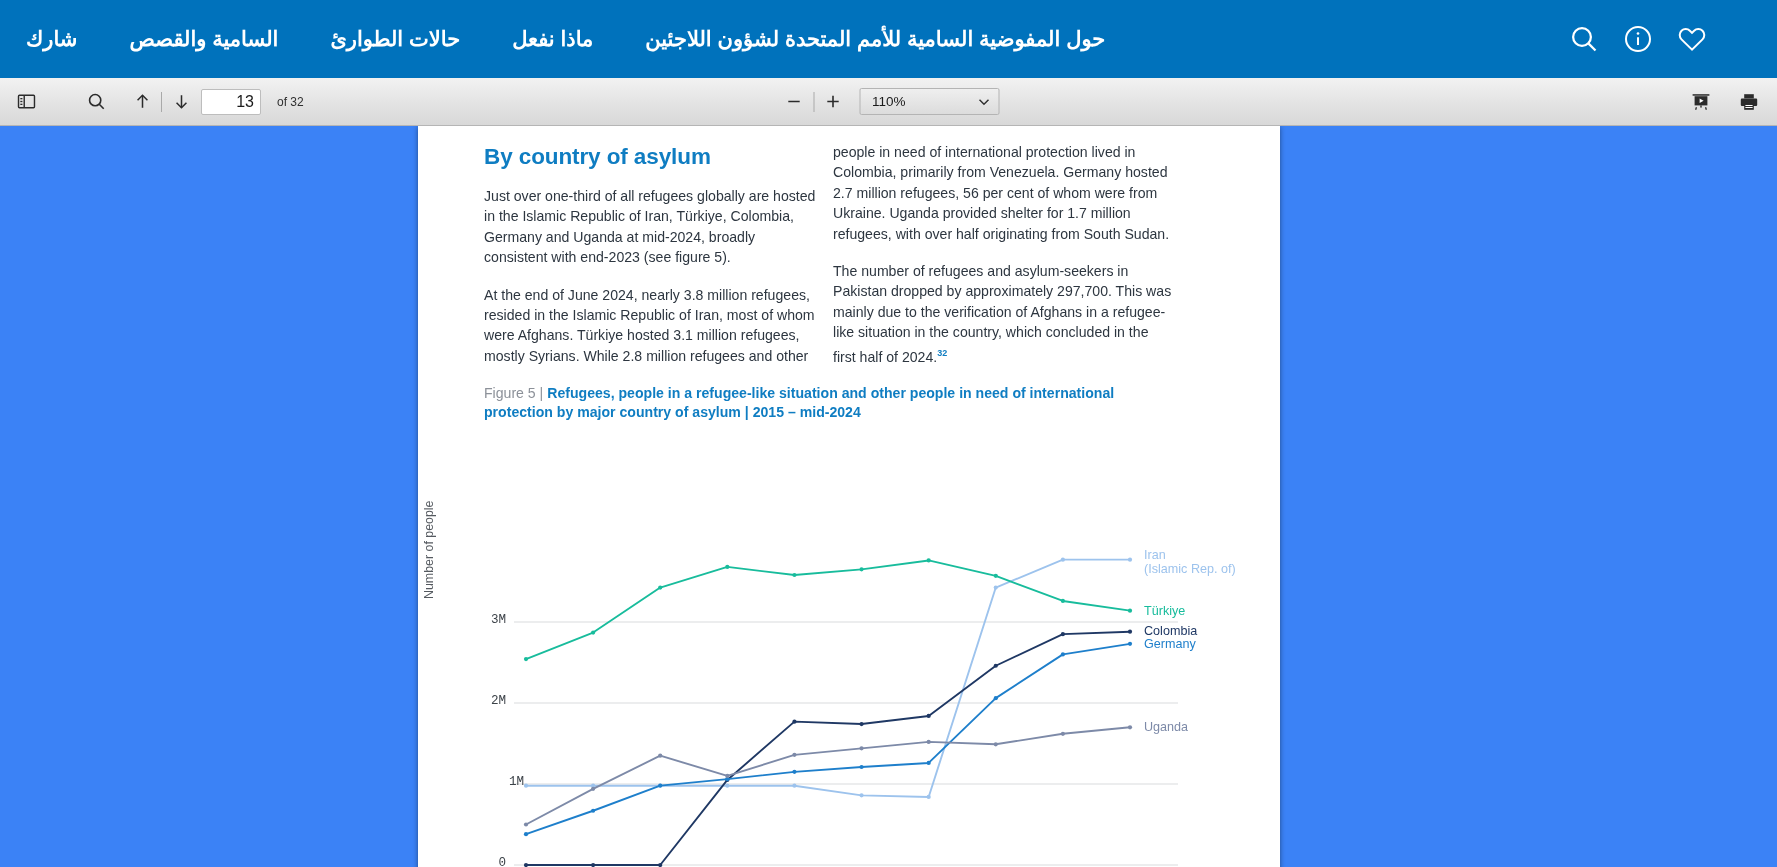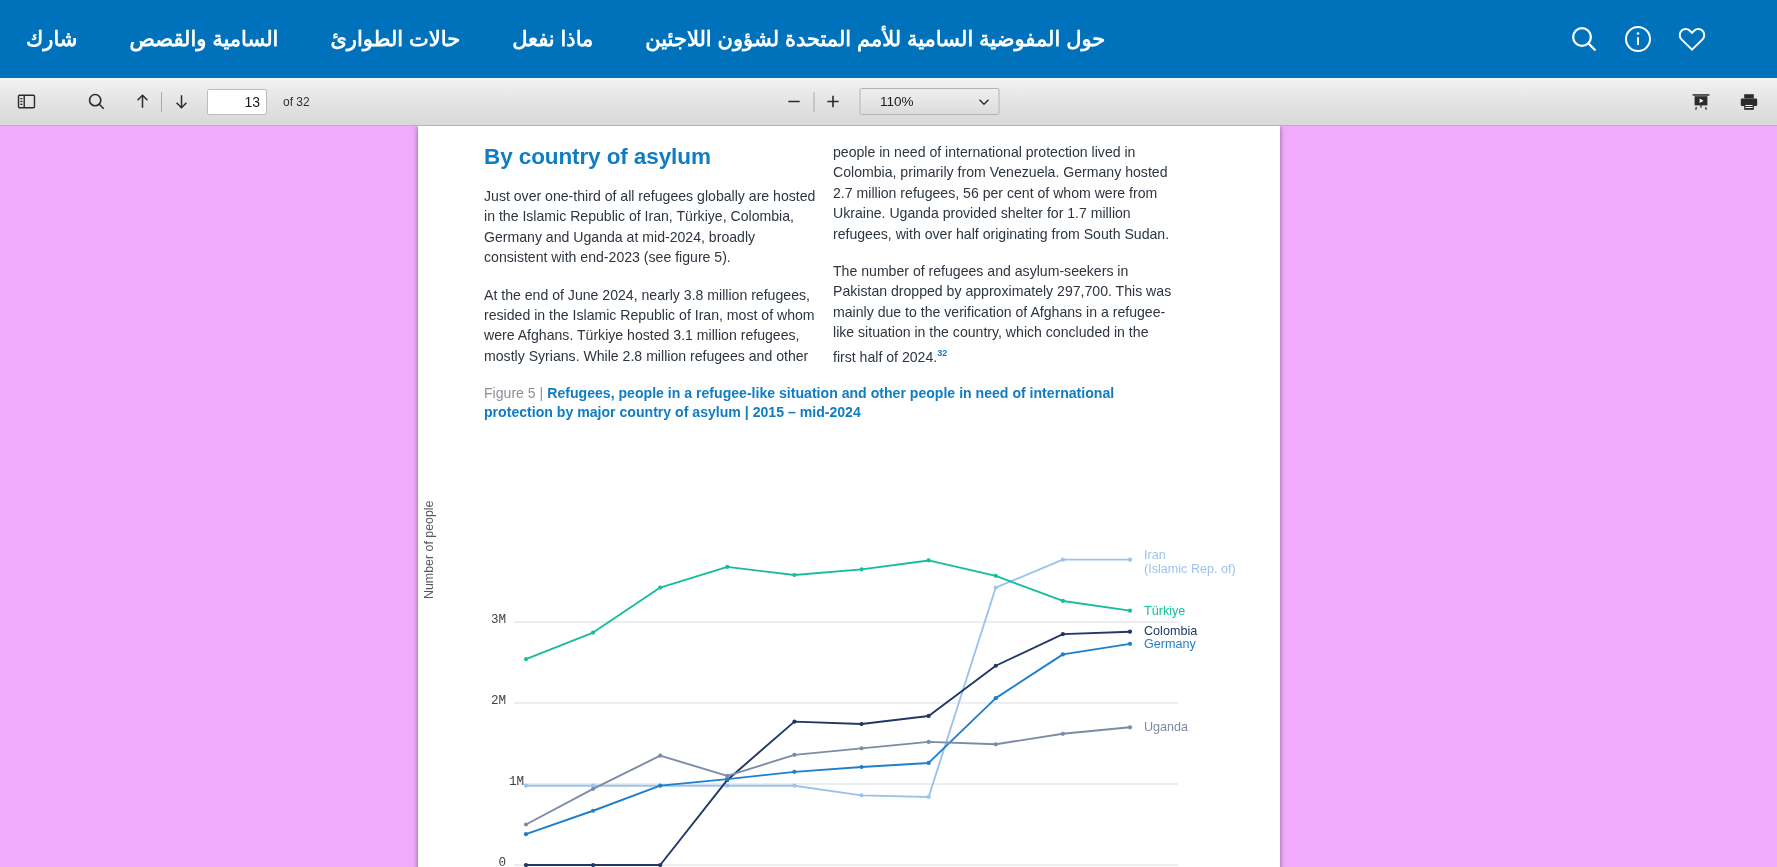--- a/index.html
+++ b/index.html
@@ -49,47 +49,47 @@
   }
   .tb-btn svg { display:block; }
   .tb-sep {
     width:1px; height:20px; background:#a9a9a9; margin:0 3px;
   }
   #sidebar-toggle { margin-right:38px; }
   #search-btn { margin-right:14px; }
   #page-input {
     width:60px; height:26px; background:#fff;
     border:1px solid #bdbdbd; border-radius:2px;
-    text-align:right; font-size:14px; color:#1b1b1b;
-    padding:0 6px; line-height:24px; margin-left:10px;
+    text-align:right; font-size:16px; color:#1b1b1b;
+    padding:0 6px; line-height:24px; margin-left:4px;
     font-family:"Liberation Sans", sans-serif;
   }
   #page-total { font-size:12px; color:#303030; margin-left:16px; }
 
   #toolbar-center {
     position:absolute; left:50%; transform:translateX(-50%);
     display:flex; align-items:center;
   }
   #zoom-select {
     width:140px; height:27px; margin-left:10px;
     background:linear-gradient(to bottom,#efefef,#dcdcdc);
     border:1px solid #b4b4b4; border-radius:2px;
-    font-size:13.5px; color:#1b1b1b; padding-left:20px;
+    font-size:13.5px; color:#1b1b1b; padding-left:12px;
     display:flex; align-items:center; justify-content:space-between;
     cursor:pointer; position:relative;
   }
   #zoom-select .chev { margin-right:9px; }
   #toolbar-right {
     position:absolute; right:12px; display:flex; align-items:center; gap:16px;
   }
 
   
   #pdf-viewport {
     position:absolute; left:0; top:126px; width:1777px; height:741px;
-    background:#f0abfc; overflow:hidden;
+    background:#3b82f6; overflow:hidden;
   }
   #pdf-page {
     position:absolute; left:418px; top:0px; width:862px; height:760px;
     background:#ffffff; box-shadow:0 1px 5px rgba(0,0,0,.45);
   }
   .doc { position:absolute; left:0; top:0; width:862px; height:760px; }
 
   #doc-heading {
     position:absolute; left:66px; top:18px;
     font-size:22.5px; font-weight:bold; color:#0F7DC2;

